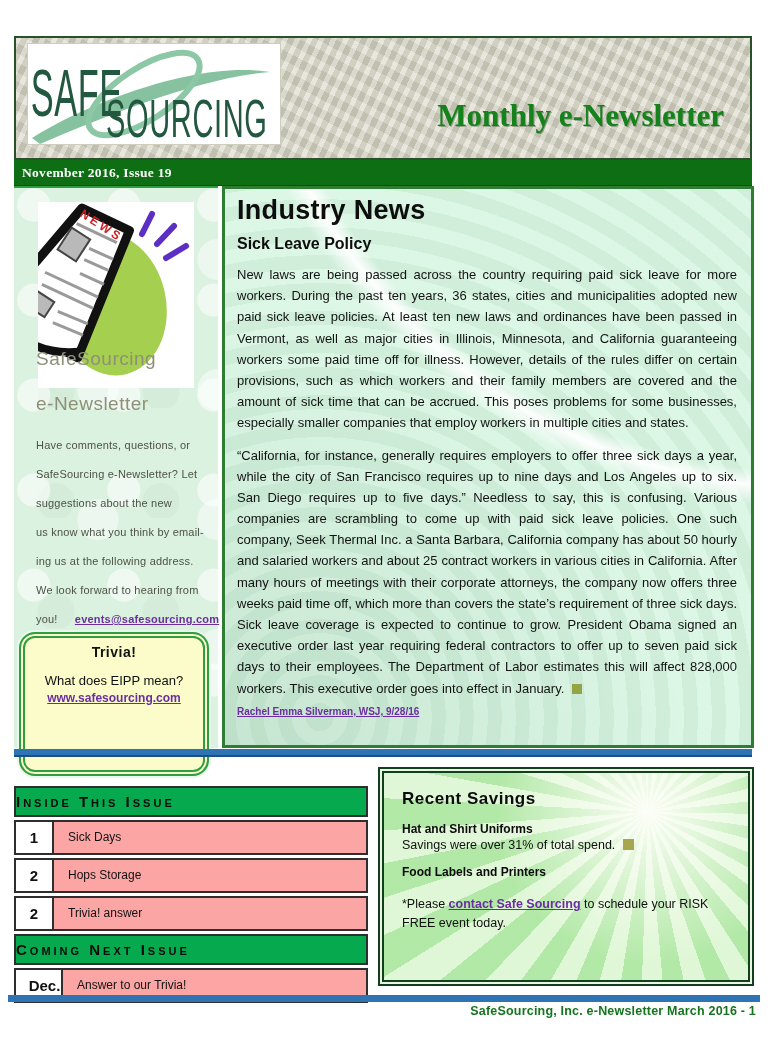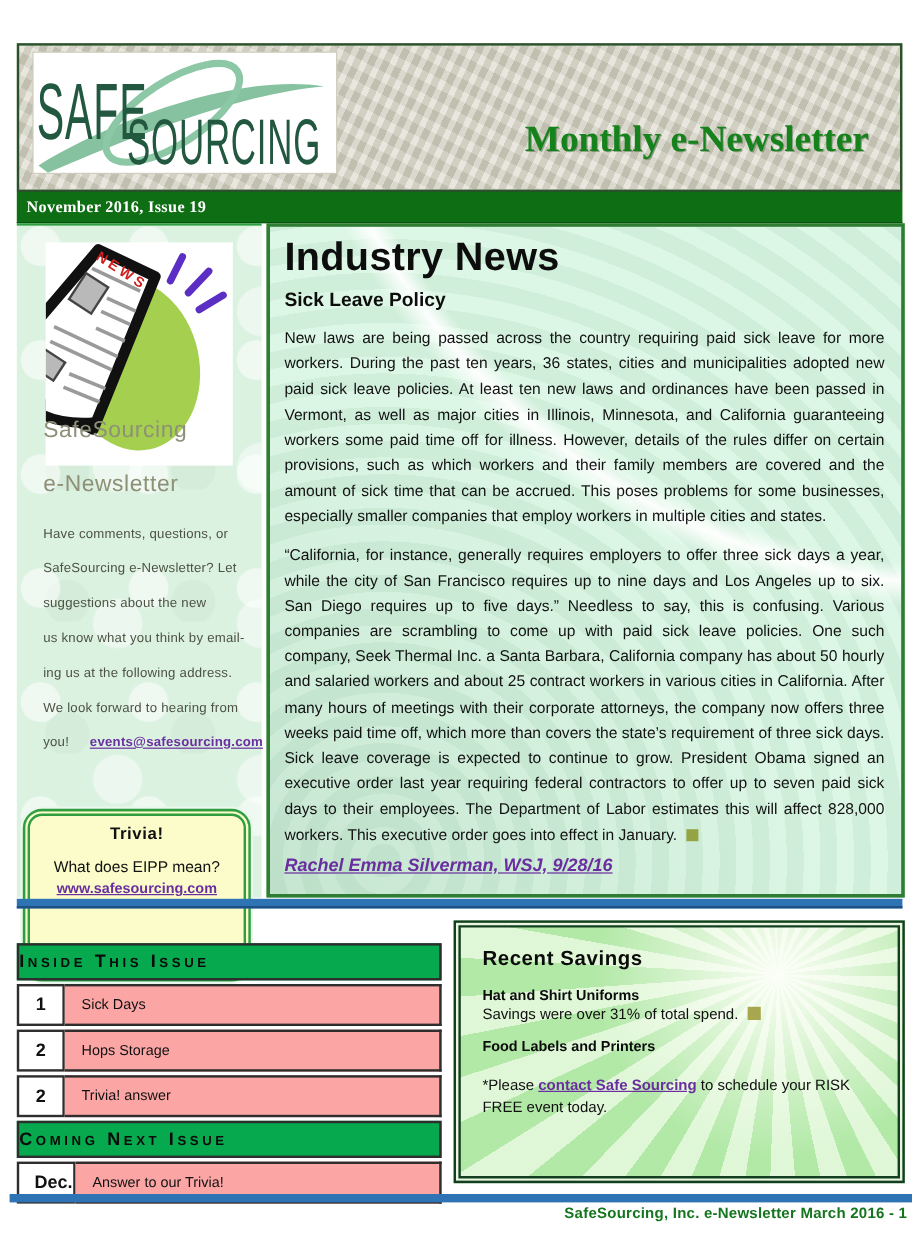--- a/index.html
+++ b/index.html
@@ -61,48 +61,48 @@
   .sidebar-copy a, .link {
     color:#6a2ea0; text-decoration:underline; cursor:pointer;
   }
   .email-row { white-space:nowrap; }
   .email-row .link { margin-left:14px; font-weight:bold; font-size:11px; }
 
   .trivia-box {
     position:absolute; left:5px; top:444px; width:190px; height:144px;
     background:#fbfcc9; border:2px solid #2f9e41; border-radius:16px;
     box-shadow:inset 0 0 0 2px #fbfcc9, inset 0 0 0 4px #2f9e41, 0 0 0 2px #e9f7ec;
-    text-align:center; padding-top:10px;margin-top:42px;
+    text-align:center; padding-top:10px;
   }
   .trivia-title { font-size:14px; font-weight:bold; color:#111; letter-spacing:.5px; }
   .trivia-question { font-size:13px; margin-top:13px; color:#111; }
   .trivia-link { display:inline-block; margin-top:3px; font-size:12px; font-weight:bold; }
 
   
   .main-box {
     position:absolute; left:222px; top:186px; width:532px; height:562px;
     border:3px solid #2e7d33;
     background-color:#d9f6e3;
     background-image:
       radial-gradient(circle at 112% -50%, rgba(255,255,255,0) 55%, rgba(255,255,255,.95) 56.5%, rgba(255,255,255,0) 58.5%),
       radial-gradient(circle at -5% 110%, rgba(122,170,138,.25), rgba(122,170,138,0) 60%),
       repeating-radial-gradient(circle at 18% 95%, rgba(128,172,142,.10) 0 14px, rgba(255,255,255,.08) 14px 28px);
     padding:6px 14px 0 12px;
   }
-  .main-heading { font-size:33px; font-weight:900; color:#0d0d0d; letter-spacing:.3px; }
+  .main-heading { font-size:27px; font-weight:900; color:#0d0d0d; letter-spacing:.3px; }
   .main-subheading { font-size:16px; font-weight:bold; margin-top:9px; color:#0d0d0d; }
   .article p {
     font-size:13px; line-height:1.63; text-align:justify; margin-top:11px; color:#121212;
   }
   .bullet-square {
     display:inline-block; width:10px; height:10px; background:#94a343;
     margin-left:8px; vertical-align:-1px;
   }
   .attribution {
-    display:inline-block; margin-top:7px; font-size:15px; font-style:italic; font-weight:bold;
+    display:inline-block; margin-top:7px; font-size:10px; font-weight:bold;
   }
 
   
   .blue-divider {
     position:absolute; left:14px; top:749px; width:738px; height:8px;
     background:#2e74b5; border-bottom:2px solid #1d4f85;
   }
 
   
   .toc { position:absolute; left:14px; top:786px; width:354px; }

